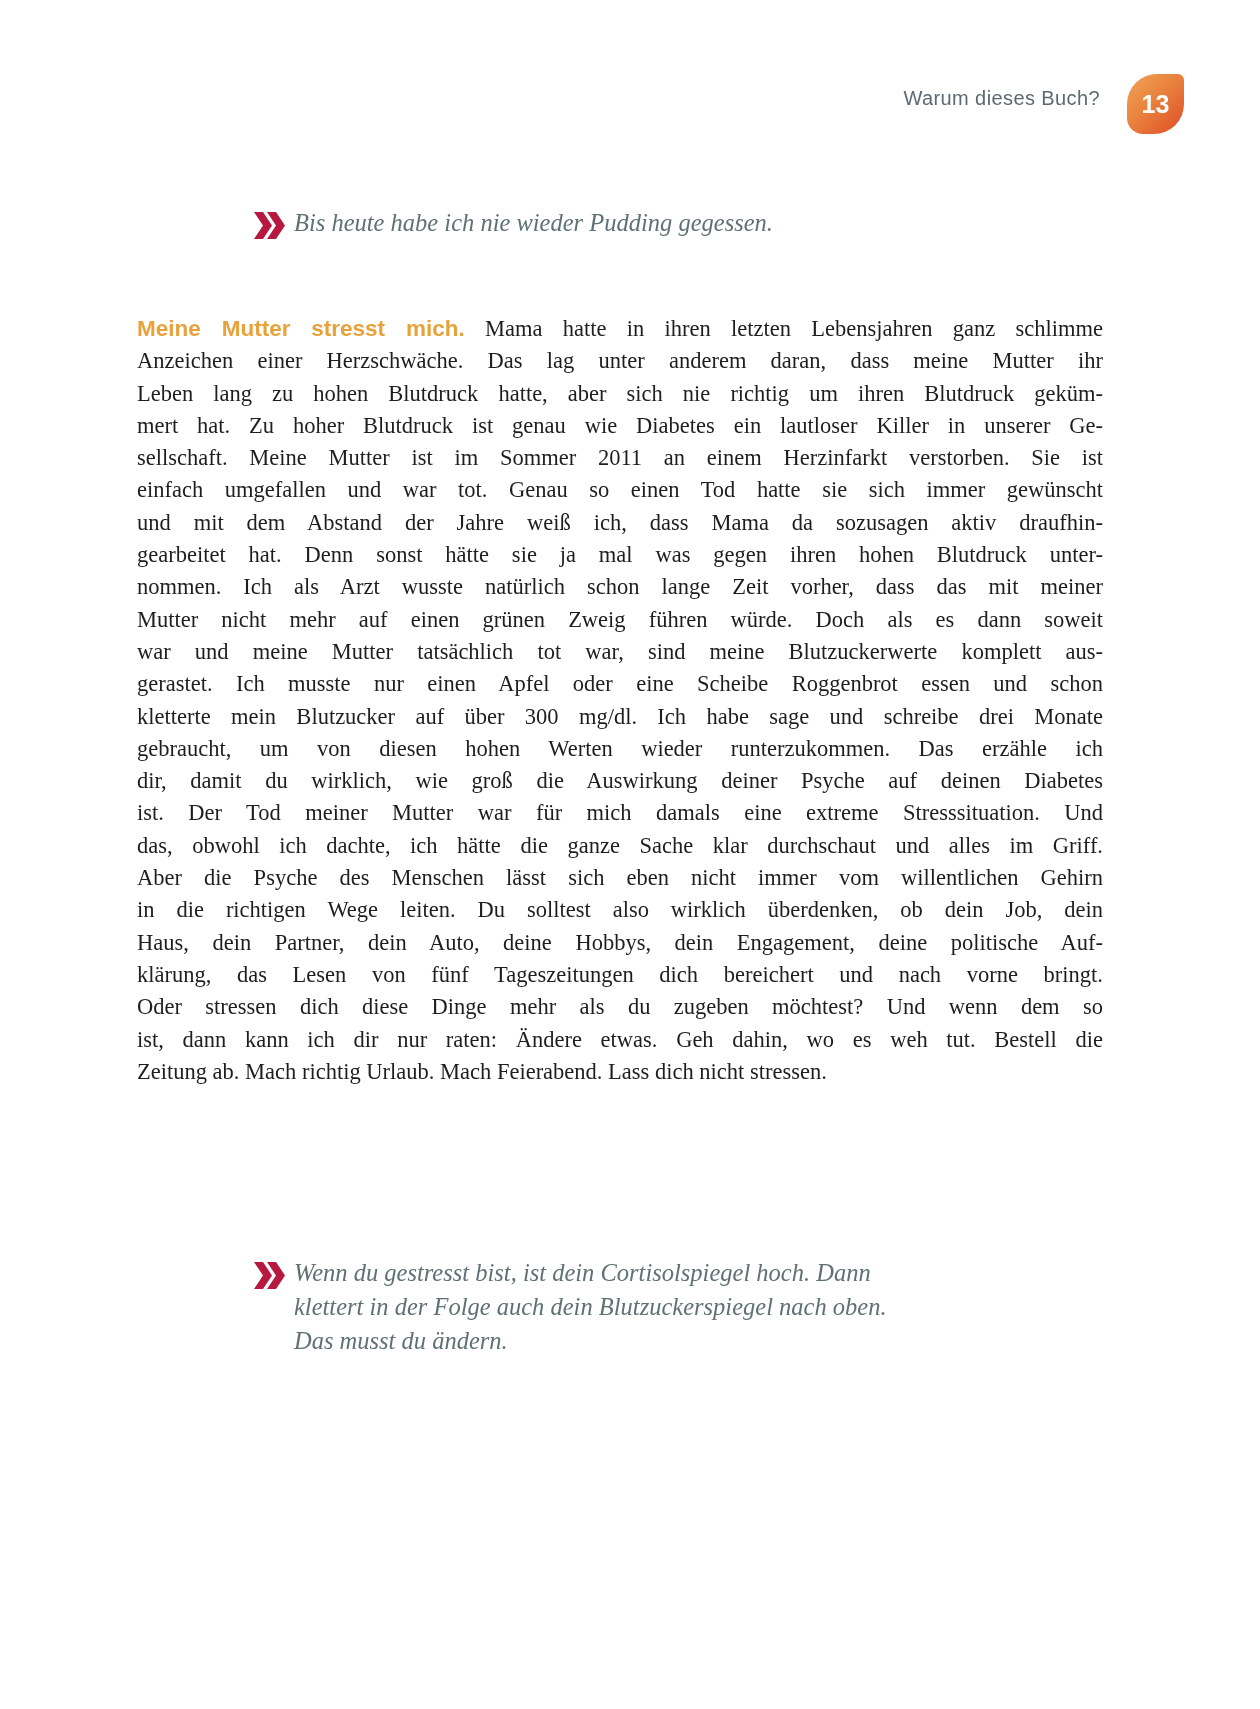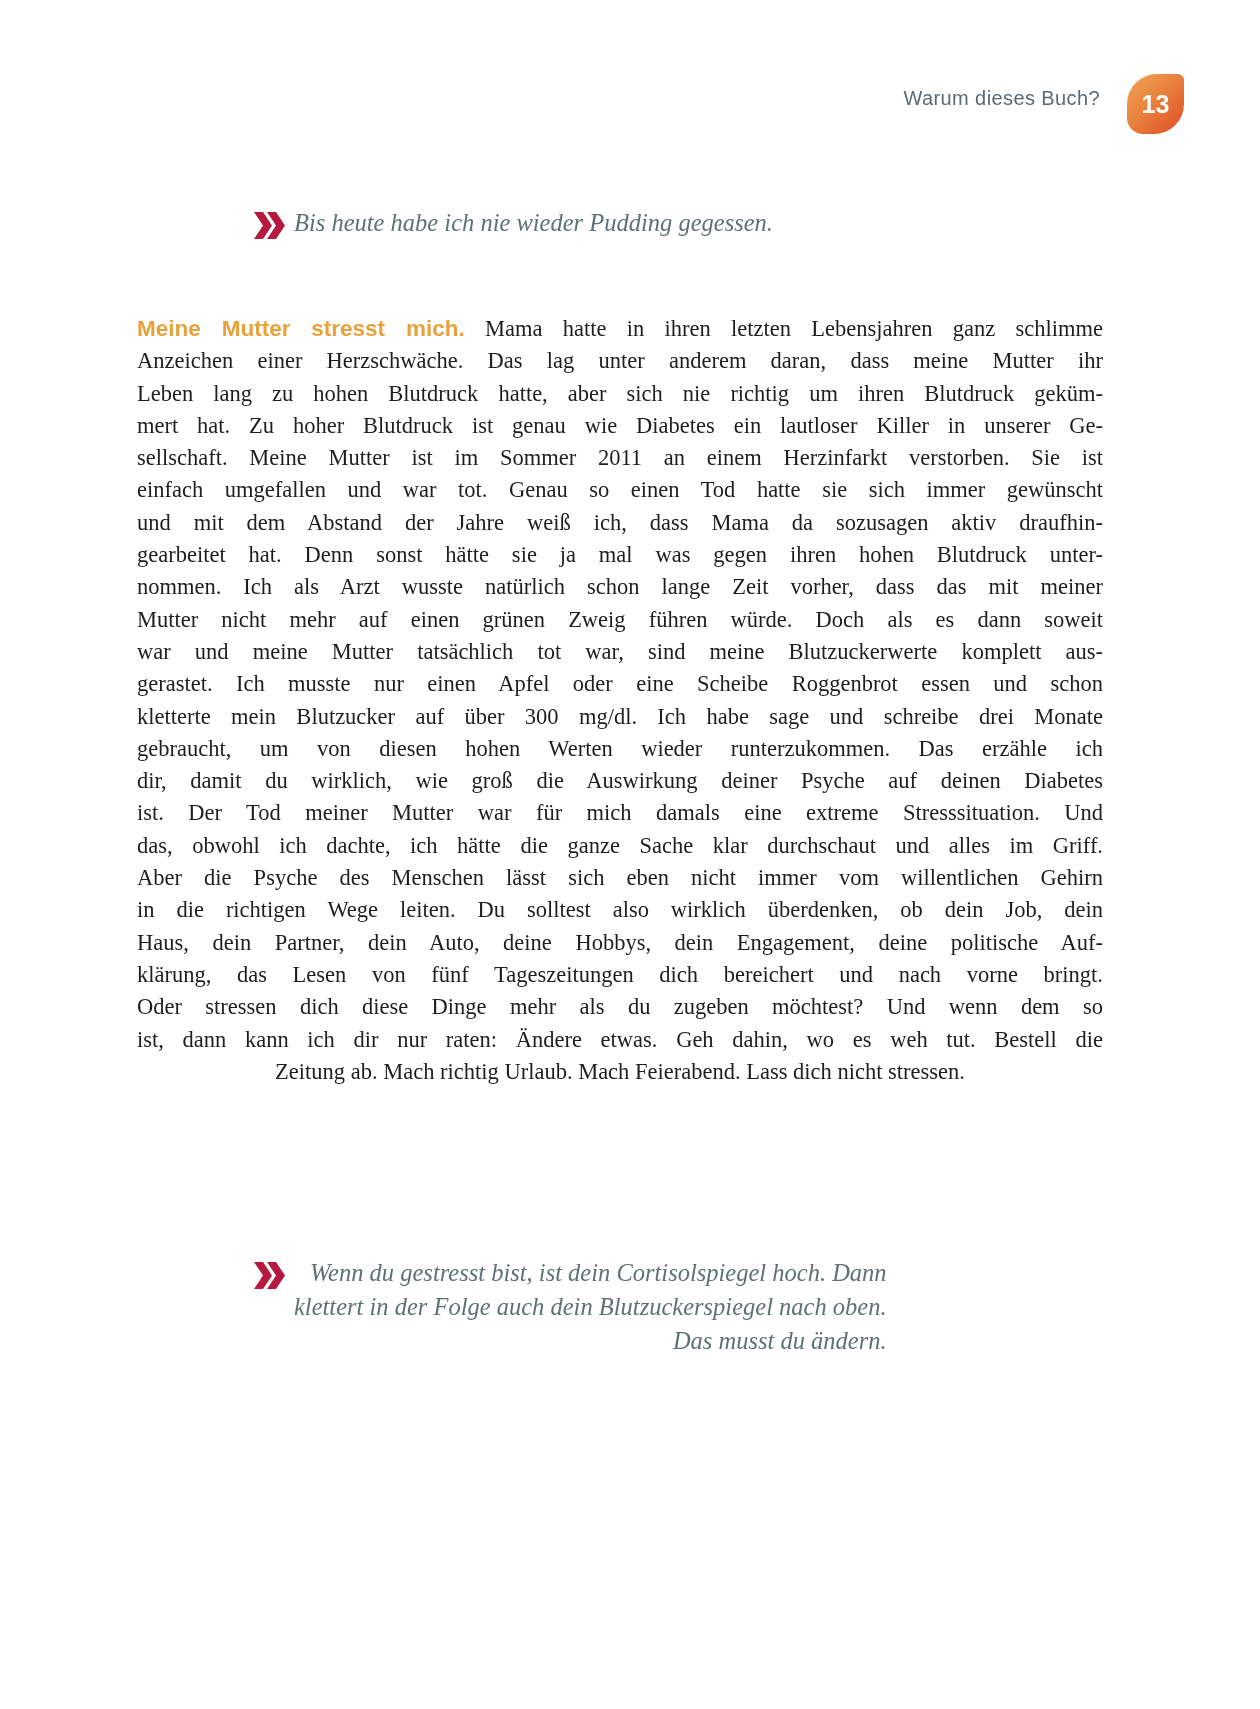--- a/index.html
+++ b/index.html
@@ -20,32 +20,32 @@
     background:linear-gradient(135deg, var(--badge-start) 0%, #E8803C 48%, var(--badge-end) 100%);
     border-radius:30px 6px 30px 16px;
     display:flex; align-items:center; justify-content:center;
   }
   .page-badge .num {
     font-family:"Liberation Sans", sans-serif; font-weight:bold;
     font-size:25px; color:#ffffff;text-align:right;
   }
   .quote {
     position:absolute; display:flex; gap:9px; align-items:flex-start;
-    font-style:italic; color:var(--quote-gray); font-size:24.5px;text-align:right;
+    font-style:italic; color:var(--quote-gray); font-size:24.5px;
   }
   .quote .chevron { flex:0 0 auto; margin-top:6px; }
   .quote .chevron svg path { fill:var(--chevron-red); }
   .quote-top { left:253px; top:206px; }
   .quote-bottom { left:253px; top:1256px; }
   .quote-text, .qline { line-height:34px; }
   .paragraph {
     position:absolute; left:137px; top:313px; width:966px;
     font-size:22.5px; color:var(--body-text);
   }
-  .pline { line-height:32.3px; text-align:center; white-space:normal; }
+  .pline { line-height:32.3px; text-align:left; white-space:normal; }
   .pjust { text-align:justify; text-align-last:justify; }
   .lead-in {
     font-family:"Liberation Sans", sans-serif; font-weight:bold;
     color:var(--accent-orange);
   }
 </style>
 </head>
 <body>
 
 <div class="page" style="--accent-orange: #E8A23C; --chevron-red: #B71840; --quote-gray: #5F7173; --header-gray: #5B6A72; --body-text: #1E1E1E; --badge-start: #F2A455; --badge-end: #DF4B27;">

